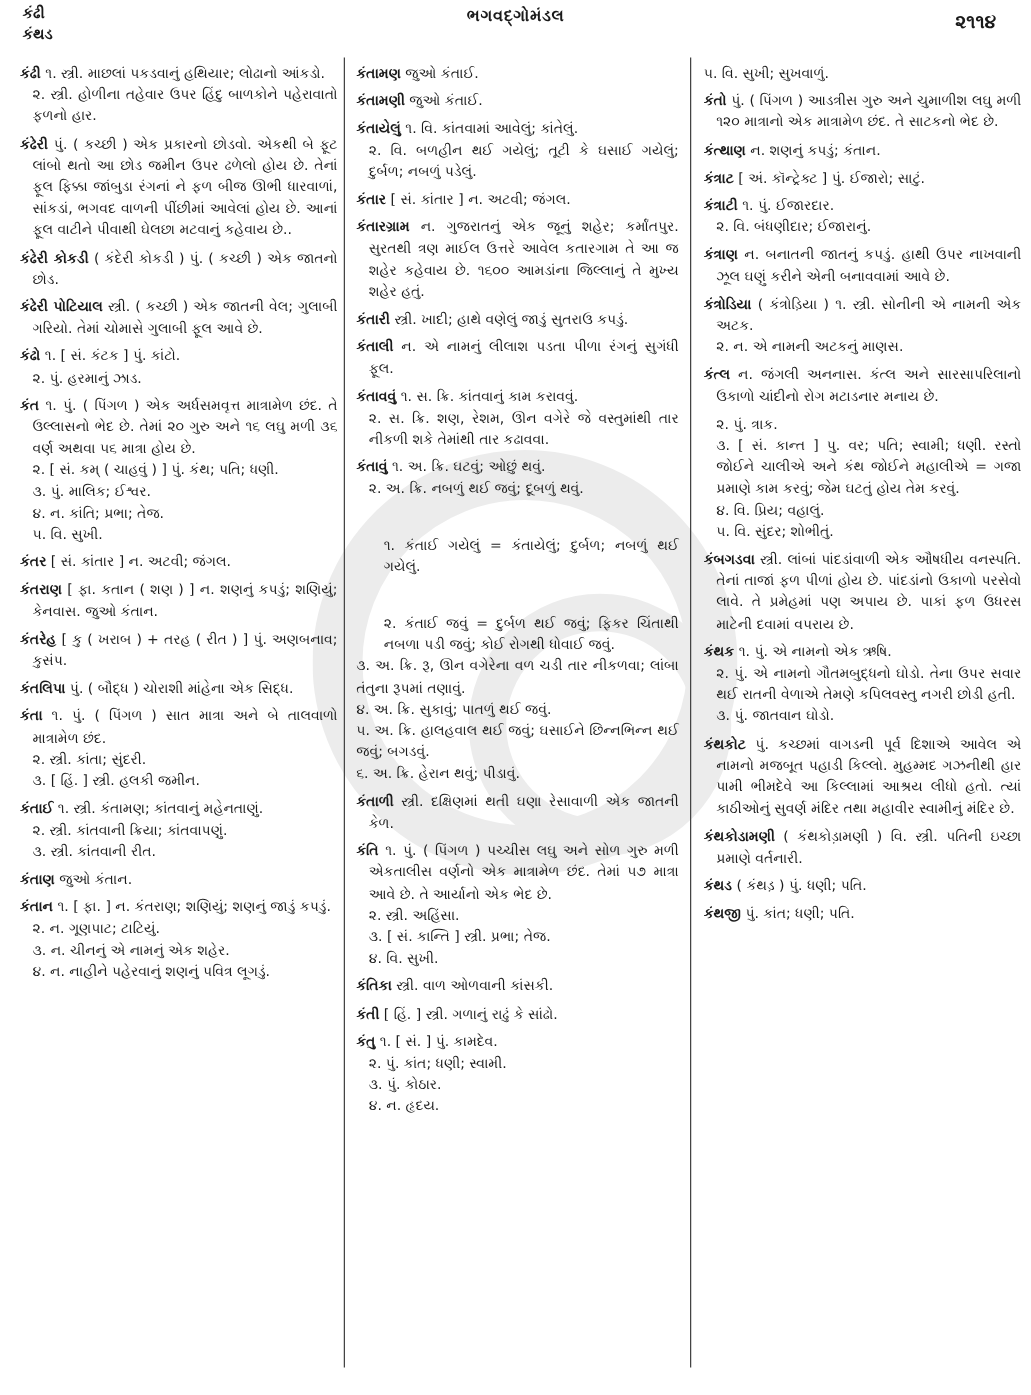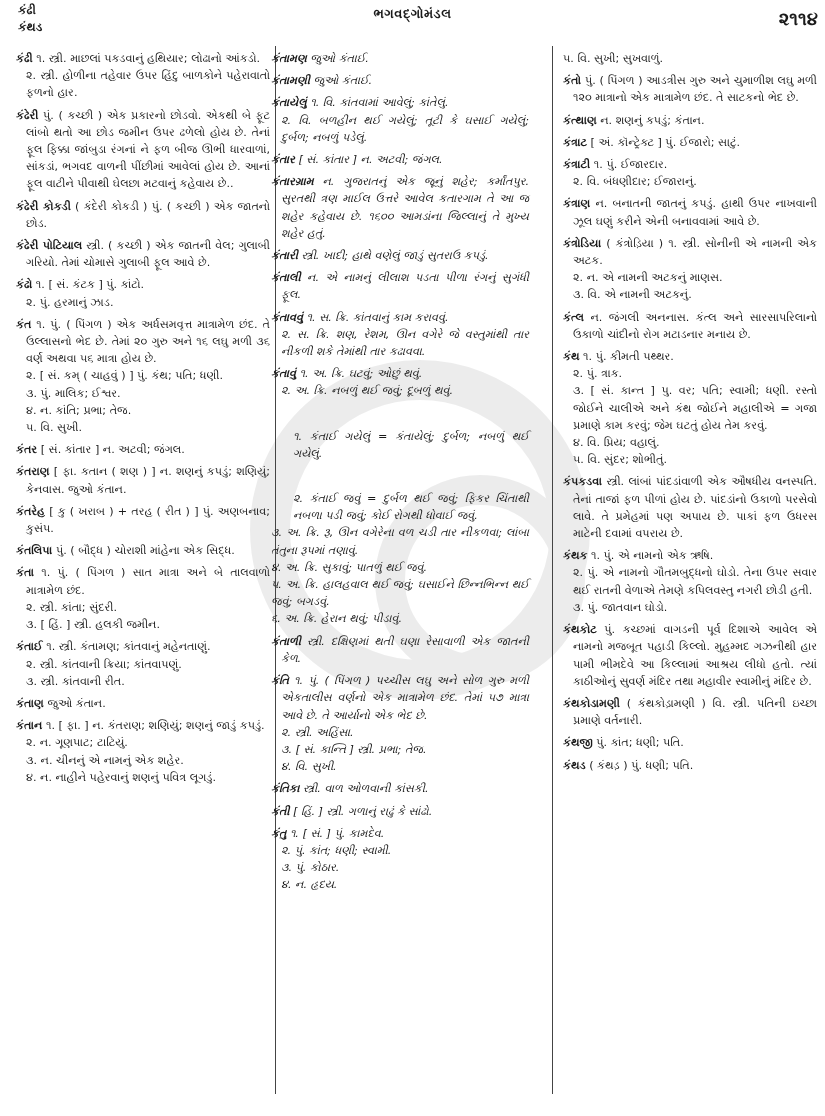--- a/index.html
+++ b/index.html
@@ -18,32 +18,32 @@
     }
     .guide {
       position: absolute; left: 18px; top: 2px;
       font-size: 12px; font-weight: bold; line-height: 17px;
     }
     .running-title {
       position: absolute; left: 0; right: 0; top: 6px; text-align: center;
       font-size: 13px; font-weight: bold; letter-spacing: 0.5px;
     }
     .page-number {
-      position: absolute; right: 7px; top: 8px;
-      font-size: 18px; font-weight: bold;
+      position: absolute; right: 28px; top: 8px;
+      font-size: 15px; font-weight: bold;
     }
     .columns {
       position: absolute; left: 0; top: 46px; width: 822px; height: 1070px;
     }
     .col {
       position: absolute; top: 0; height: 1065px; box-sizing: border-box;
       padding-top: 4px; overflow: hidden;
     }
     .col-1 { left: 16px; width: 258px; padding-right: 4px; }
-    .col-2 { left: 271px; width: 262px; padding-right: 4px; font-style: italic; }
+    .col-2 { left: 285px; width: 262px; padding-right: 4px; }
     .col-3 { left: 563px; width: 256px; padding-right: 2px; }
     .divider {
       position: absolute; top: 0; width: 1px; height: 1048px; background: #444;
     }
     .divider-1 { left: 275px; }
     .divider-2 { left: 552px; }
     .entry {
       font-size: 11.2px; line-height: 17.2px; margin-bottom: 5px;
       text-align: justify;
     }
@@ -213,46 +213,44 @@
       <div class="entry">
         <div class="line"><span class="hw">કંત્રાટી</span> <span>૧. પું. ઈજારદાર.</span></div>
         <div class="sub"><span>૨. વિ. બંધણીદાર; ઈજારાનું.</span></div>
       </div>
       <div class="entry">
         <div class="line"><span class="hw">કંત્રાણ</span> <span>ન. બનાતની જાતનું કપડું. હાથી ઉપર નાખવાની ઝૂલ ઘણું કરીને એની બનાવવામાં આવે છે.</span></div>
       </div>
       <div class="entry">
         <div class="line"><span class="hw">કંત્રોડિયા</span> <span>( કંત્રોડ઼િયા ) ૧. સ્ત્રી. સોનીની એ નામની એક અટક.</span></div>
         <div class="sub"><span>૨. ન. એ નામની અટકનું માણસ.</span></div>
-        <div class="sub"><span>૩. વિ. એ નામની અટકનું.</span></div>
       </div>
       <div class="entry">
         <div class="line"><span class="hw">કંત્લ</span> <span>ન. જંગલી અનનાસ. કંત્લ અને સારસાપરિલાનો ઉકાળો ચાંદીનો રોગ મટાડનાર મનાય છે.</span></div>
       </div>
       <div class="entry">
-        <div class="line"><span class="hw">કંથ</span> <span>૧. પું. કીમતી પથ્થર.</span></div>
         <div class="sub"><span>૨. પું. ત્રાક.</span></div>
         <div class="sub"><span>૩. [ સં. કાન્ત ] પુ. વર; પતિ; સ્વામી; ધણી. રસ્તો જોઈને ચાલીએ અને કંથ જોઈને મહાલીએ = ગજા પ્રમાણે કામ કરવું; જેમ ઘટતું હોય તેમ કરવું.</span></div>
         <div class="sub"><span>૪. વિ. પ્રિય; વહાલું.</span></div>
         <div class="sub"><span>૫. વિ. સુંદર; શોભીતું.</span></div>
       </div>
       <div class="entry">
-        <div class="line"><span class="hw">કંપકડવા</span> <span>સ્ત્રી. લાંબાં પાંદડાંવાળી એક ઔષધીય વનસ્પતિ. તેનાં તાજાં ફળ પીળાં હોય છે. પાંદડાંનો ઉકાળો પરસેવો લાવે. તે પ્રમેહમાં પણ અપાય છે. પાકાં ફળ ઉધરસ માટેની દવામાં વપરાય છે.</span></div>
+        <div class="line"><span class="hw">કંબગડવા</span> <span>સ્ત્રી. લાંબાં પાંદડાંવાળી એક ઔષધીય વનસ્પતિ. તેનાં તાજાં ફળ પીળાં હોય છે. પાંદડાંનો ઉકાળો પરસેવો લાવે. તે પ્રમેહમાં પણ અપાય છે. પાકાં ફળ ઉધરસ માટેની દવામાં વપરાય છે.</span></div>
       </div>
       <div class="entry">
         <div class="line"><span class="hw">કંથક</span> <span>૧. પું. એ નામનો એક ઋષિ.</span></div>
         <div class="sub"><span>૨. પું. એ નામનો ગૌતમબુદ્ધનો ઘોડો. તેના ઉપર સવાર થઈ રાતની વેળાએ તેમણે કપિલવસ્તુ નગરી છોડી હતી.</span></div>
         <div class="sub"><span>૩. પું. જાતવાન ઘોડો.</span></div>
       </div>
       <div class="entry">
         <div class="line"><span class="hw">કંથકોટ</span> <span>પું. કચ્છમાં વાગડની પૂર્વ દિશાએ આવેલ એ નામનો મજબૂત પહાડી કિલ્લો. મુહમ્મદ ગઝનીથી હાર પામી ભીમદેવે આ કિલ્લામાં આશ્રય લીધો હતો. ત્યાં કાઠીઓનું સુવર્ણ મંદિર તથા મહાવીર સ્વામીનું મંદિર છે.</span></div>
       </div>
       <div class="entry">
         <div class="line"><span class="hw">કંથકોડામણી</span> <span>( કંથકોડ઼ામણી ) વિ. સ્ત્રી. પતિની ઇચ્છા પ્રમાણે વર્તનારી.</span></div>
       </div>
       <div class="entry">
+        <div class="line"><span class="hw">કંથડ</span> <span>( કંથડ઼ ) પું. ધણી; પતિ.</span></div>
+      </div>
+      <div class="entry">
         <div class="line"><span class="hw">કંથજી</span> <span>પું. કાંત; ધણી; પતિ.</span></div>
-      </div>
-      <div class="entry">
-        <div class="line"><span class="hw">કંથડ</span> <span>( કંથડ઼ ) પું. ધણી; પતિ.</span></div>
       </div>
     </div>
 </div>
 
 </body></html>

